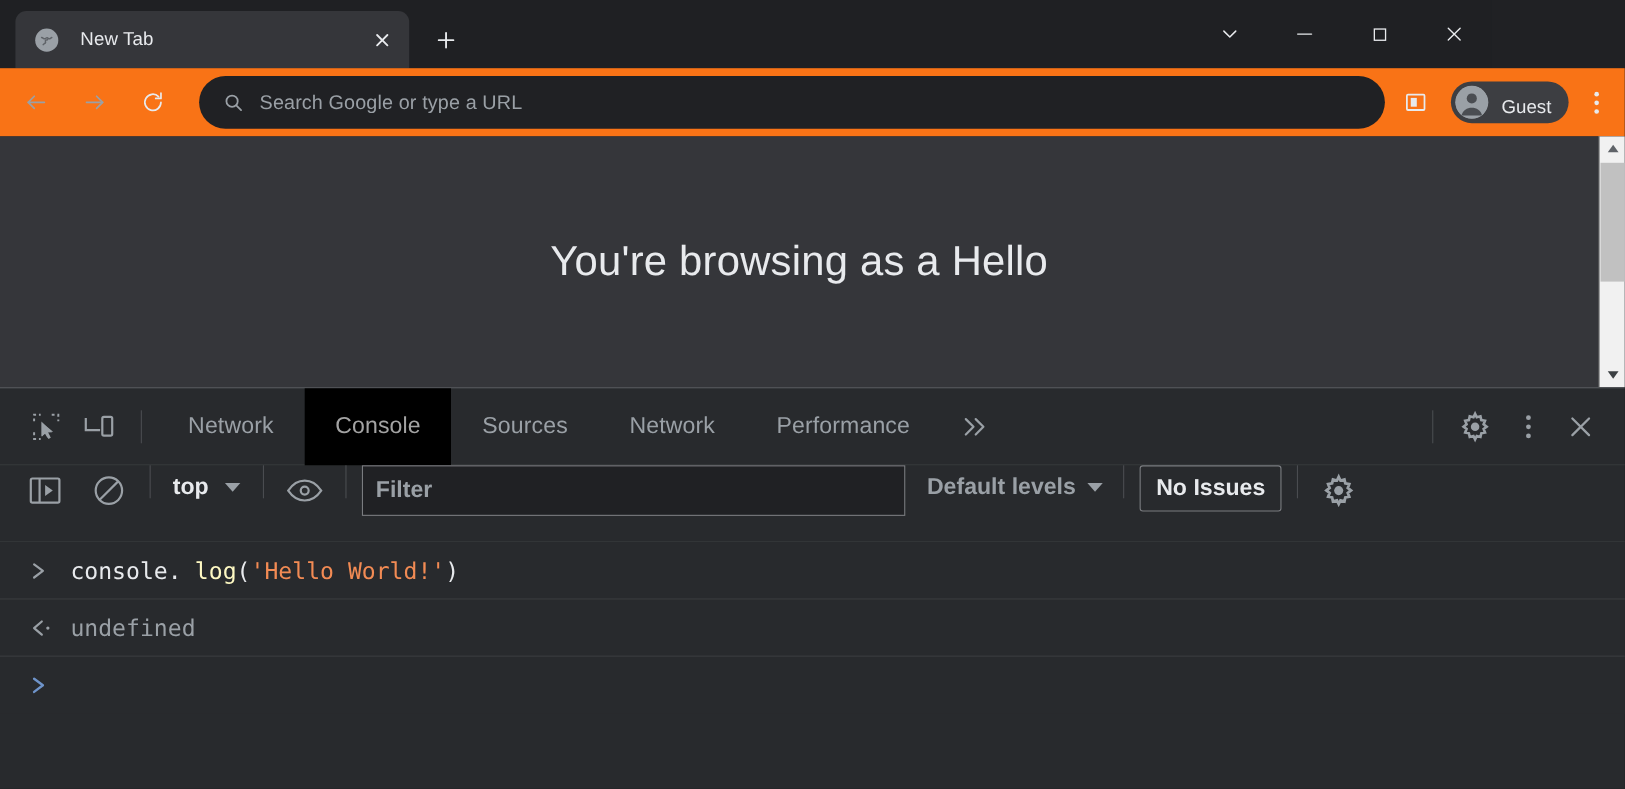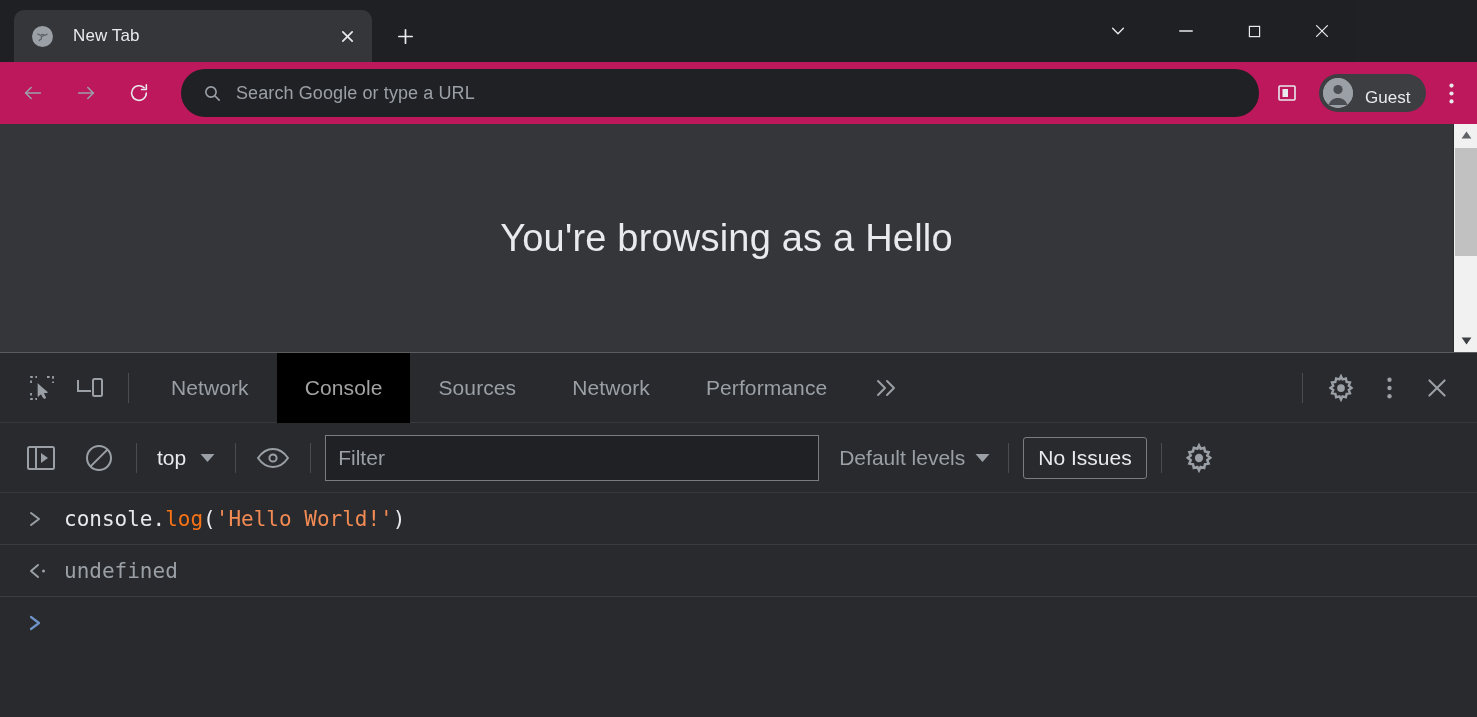--- a/index.html
+++ b/index.html
@@ -56,21 +56,21 @@
   }
   .win-btn {
     width: 68px; height: 48px;
     display: flex; align-items: center; justify-content: center;
     color: #e8eaed;
   }
 
   
   .toolbar {
     position: absolute; left: 0; top: 62px; width: 1477px; height: 62px;
-    background: #be185d;
+    background: #f97316;
     display: flex; align-items: center;
   }
   .nav-btn {
     width: 40px; height: 40px; margin-left: 13px;
     display: flex; align-items: center; justify-content: center;
     color: #9aa0a6; border-radius: 50%;
   }
   .nav-btn.reload { color: #e8eaed; }
   .omnibox {
     margin-left: 22px;
@@ -156,22 +156,23 @@
   .dt-tab.active { background: #000000; color: #a3a3a3; }
   .dt-more {
     width: 62px; height: 70px;
     display:flex; align-items:center; justify-content:center;
     color:#9aa0a6;
   }
   .dt-right { margin-left: auto; display:flex; align-items:center; padding-right: 16px; }
 
   
   .console-toolbar {
-    height: 70px; display:flex; align-items:center;
+    height: 70px; display:flex; align-items:flex-start;
     border-bottom: 1px solid #36383b;
+    font-weight: bold;
   }
   .ct-icon {
     width: 46px; height: 46px;
     display:flex; align-items:center; justify-content:center;
     color: #9aa0a6;
   }
   .ct-sep { width:1px; height:30px; background:#4a4c50; margin: 0 14px; }
   .ct-ctx {
     display:flex; align-items:center; color:#e8eaed; font-size:21px;
     padding: 0 6px; height: 40px;
@@ -206,21 +207,21 @@
   }
   .cmsg .gutter {
     width: 36px; flex: 0 0 auto; display:flex; align-items:center;
     font-size: 20px;
   }
   .cmsg.input .gutter { color:#9aa0a6; }
   .cmsg.result .gutter { color:#9aa0a6; }
   .cmsg.output .gutter { color: transparent; }
   .cmsg .ctext { white-space: pre; }
   .tok-plain  { color: #e8eaed; }
-  .tok-fn     { color: #f97316; }
+  .tok-fn     { color: #fef9c3; margin-left: 12px; }
   .tok-str    { color: #f28b54; }
   .tok-punct  { color: #e8eaed; }
   .out-text   { color: #e8eaed; }
   .res-text   { color: #9aa0a6; }
   .vm-link {
     position: absolute; right: 74px;
     color: #9aa7b8; text-decoration: underline;
     font-family: "DejaVu Sans Mono", "Liberation Mono", monospace;
     font-size: 21px;
   }

